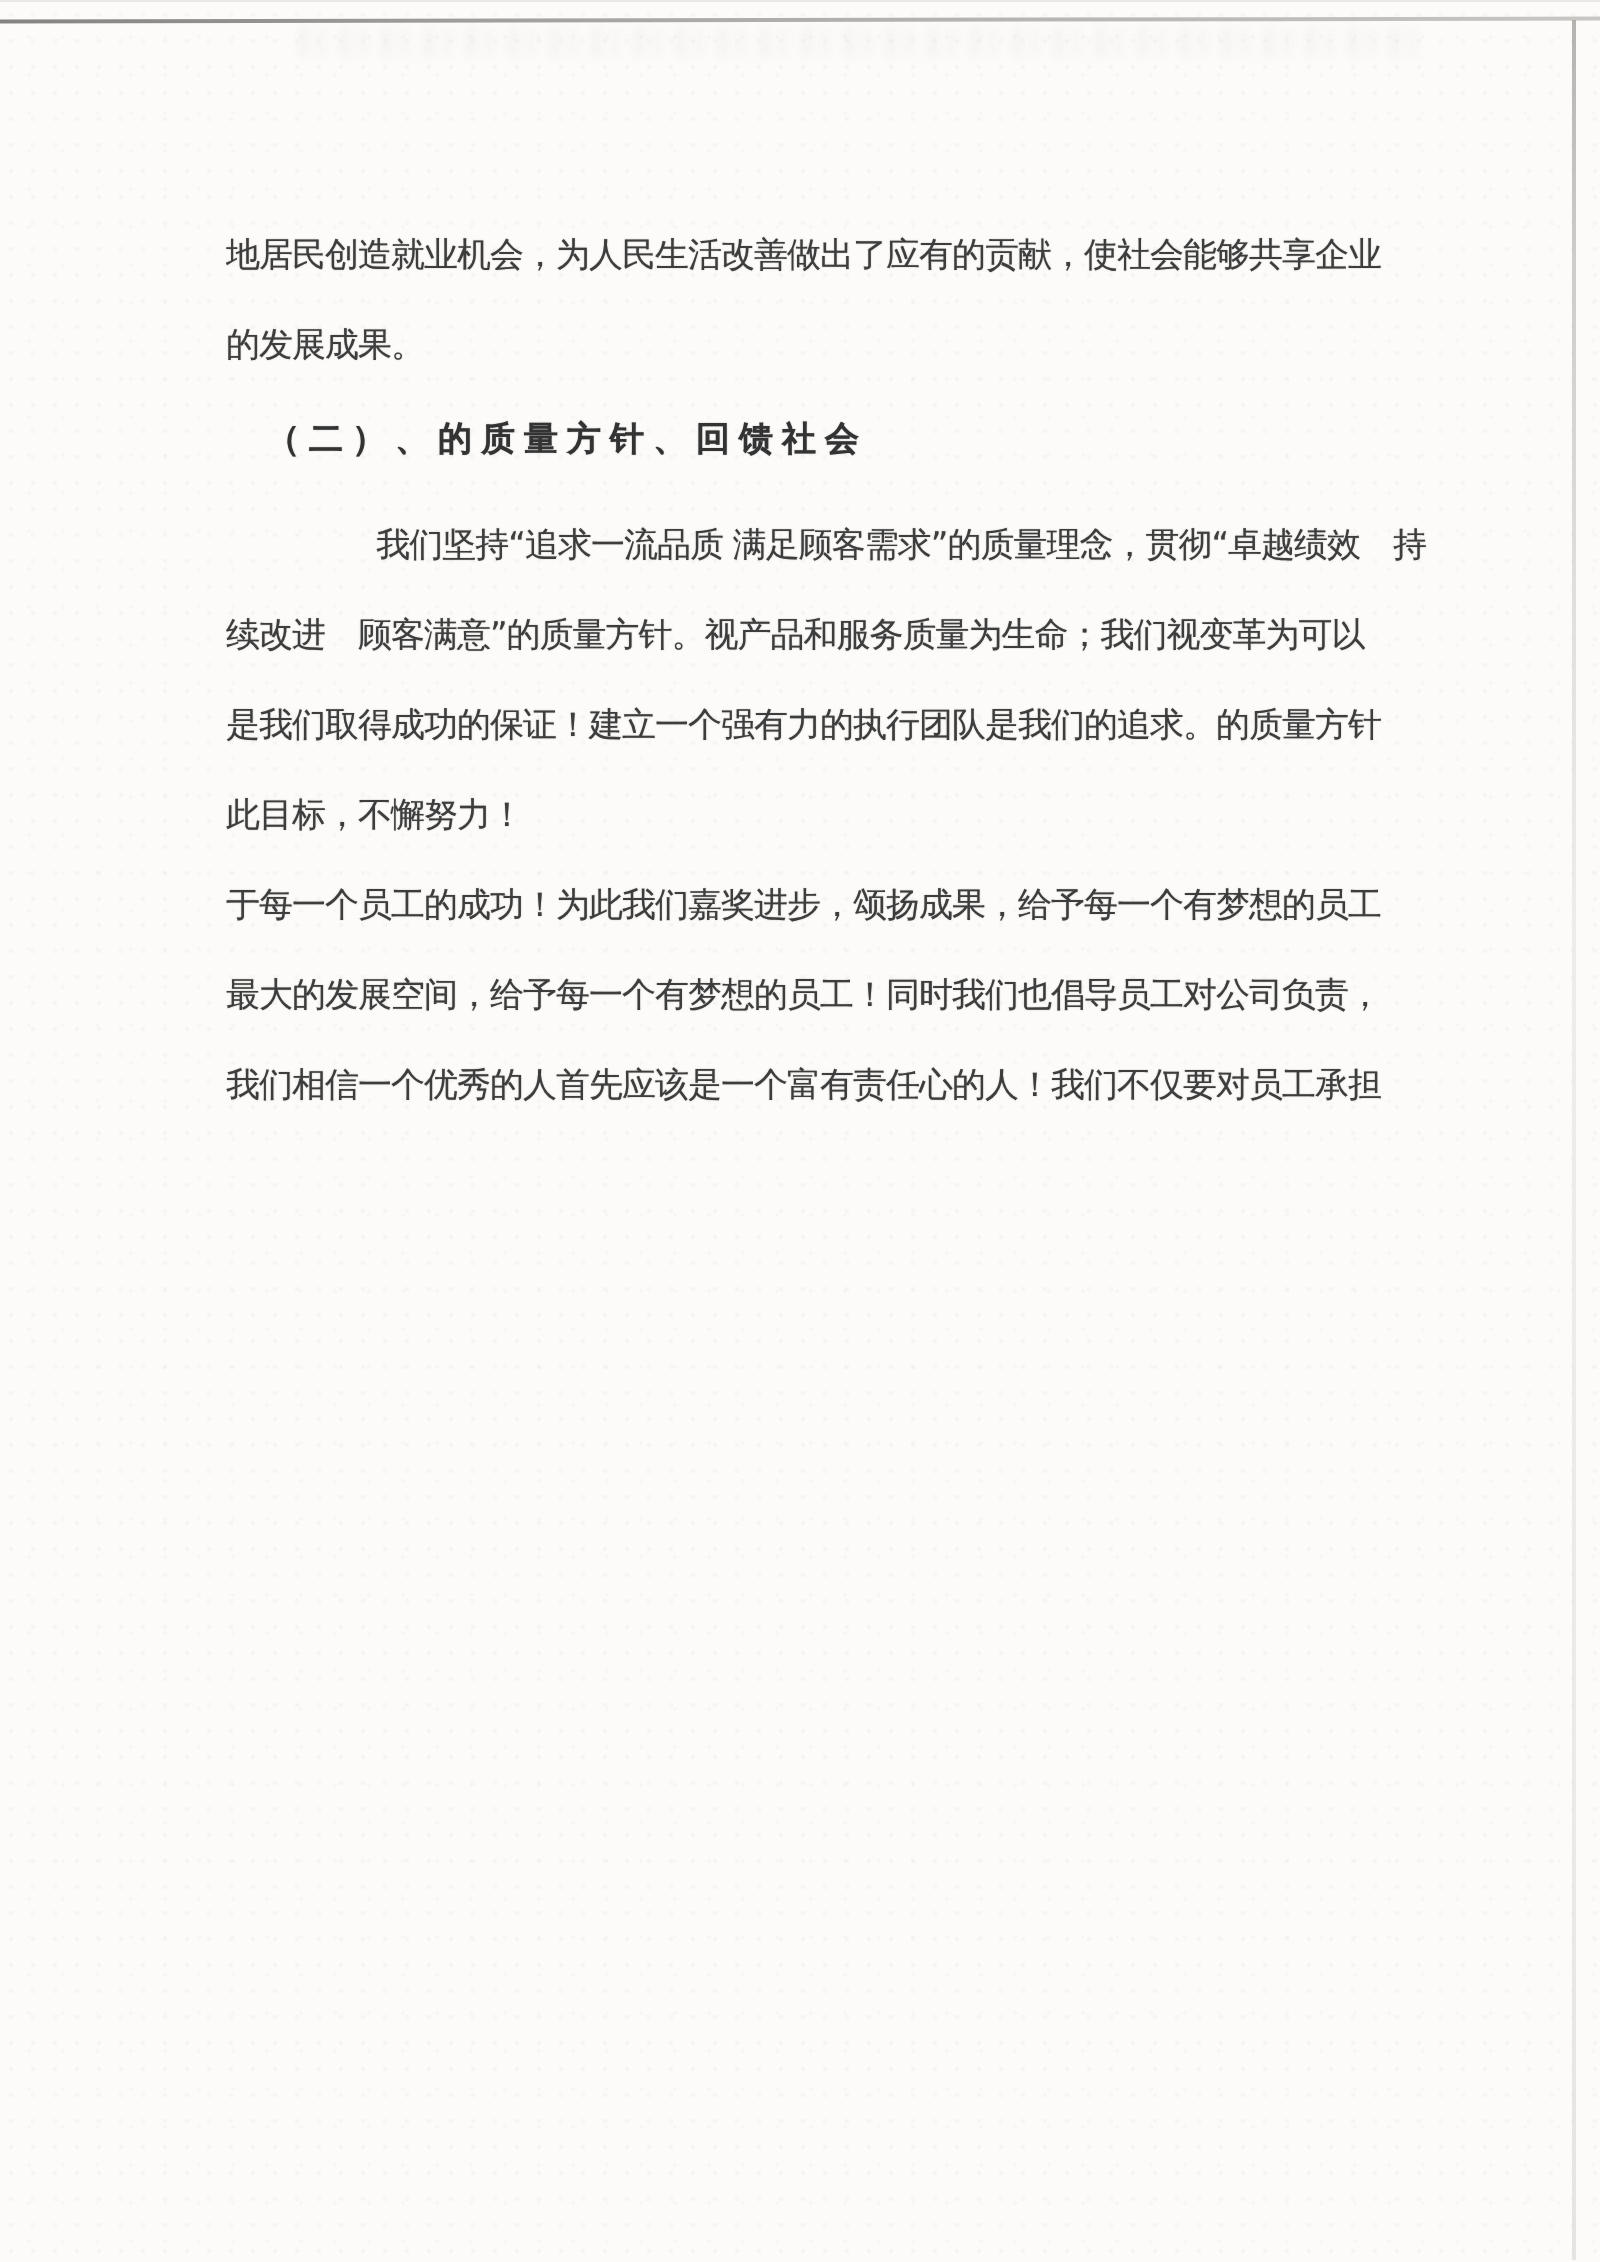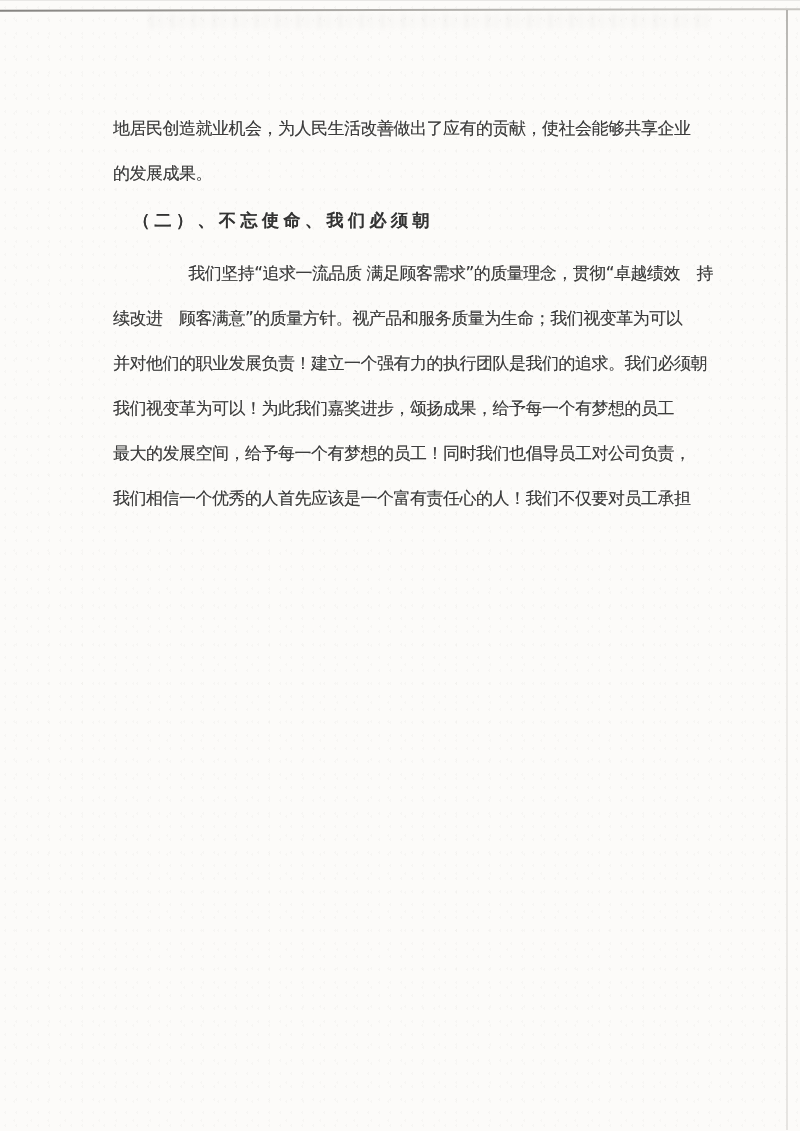--- a/index.html
+++ b/index.html
@@ -105,28 +105,29 @@
   <div class="scan-bleed-smudge"></div>
   <div class="scan-right-edge"></div>
 
   <div class="content">
 
     <div class="para p1">
       <div class="line">地居民创造就业机会，为人民生活改善做出了应有的贡献，使社会能够共享企业</div>
       <div class="line">的发展成果。</div>
     </div>
 
-    <div class="heading">（二）、不忘使命、我们必须朝</div>
+    <div class="heading">（二）、的质量方针、回馈社会</div>
 
     <div class="para p2">
       <div class="line indent">我们坚持“追求一流品质 满足顾客需求”的质量理念，贯彻“卓越绩效　持</div>
       <div class="line">续改进　顾客满意”的质量方针。视产品和服务质量为生命；我们视变革为可以</div>
-      <div class="line">并对他们的职业发展负责！建立一个强有力的执行团队是我们的追求。我们必须朝</div>
+      <div class="line">是我们取得成功的保证！建立一个强有力的执行团队是我们的追求。的质量方针</div>
+      <div class="line">此目标，不懈努力！</div>
     </div>
 
     <div class="para p3">
-      <div class="line">我们视变革为可以！为此我们嘉奖进步，颂扬成果，给予每一个有梦想的员工</div>
+      <div class="line">于每一个员工的成功！为此我们嘉奖进步，颂扬成果，给予每一个有梦想的员工</div>
       <div class="line">最大的发展空间，给予每一个有梦想的员工！同时我们也倡导员工对公司负责，</div>
       <div class="line">我们相信一个优秀的人首先应该是一个富有责任心的人！我们不仅要对员工承担</div>
     </div>
 
   </div>
 </div>
 
 </body></html>

